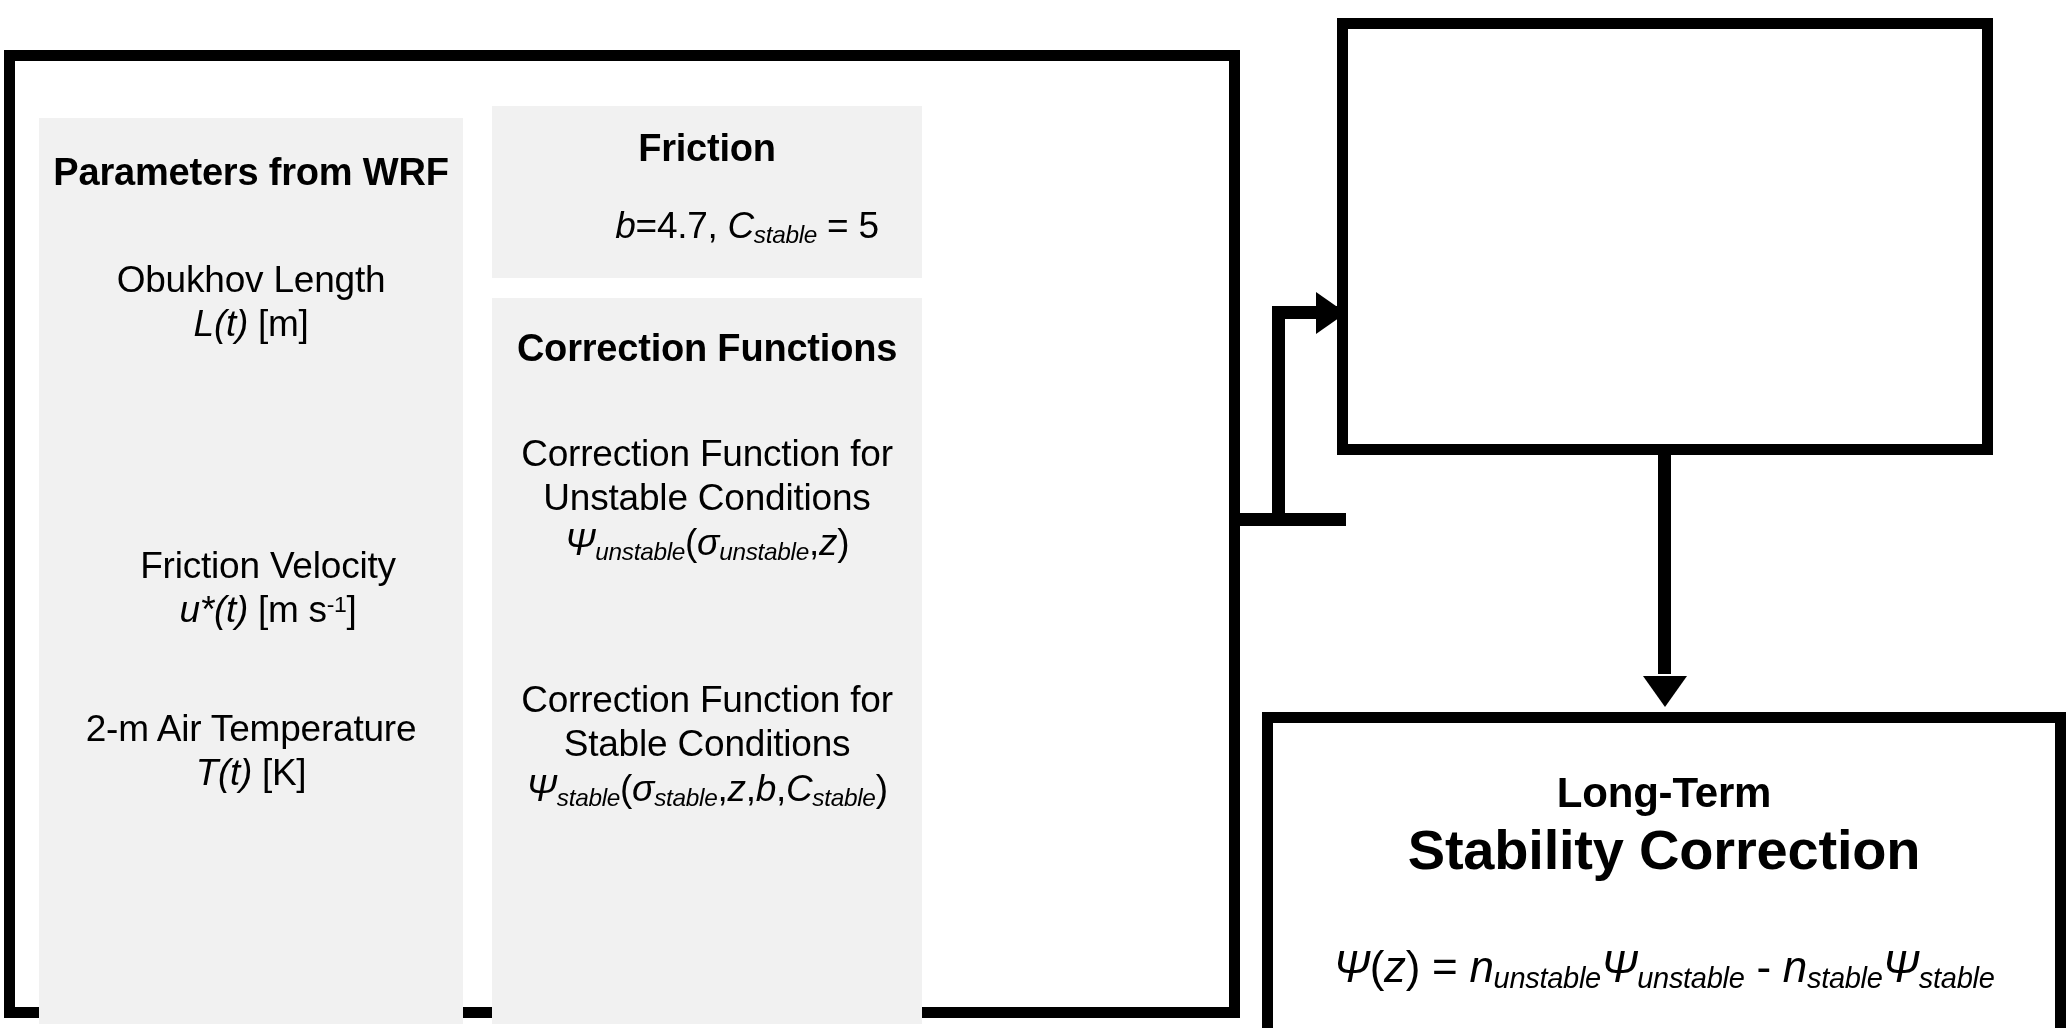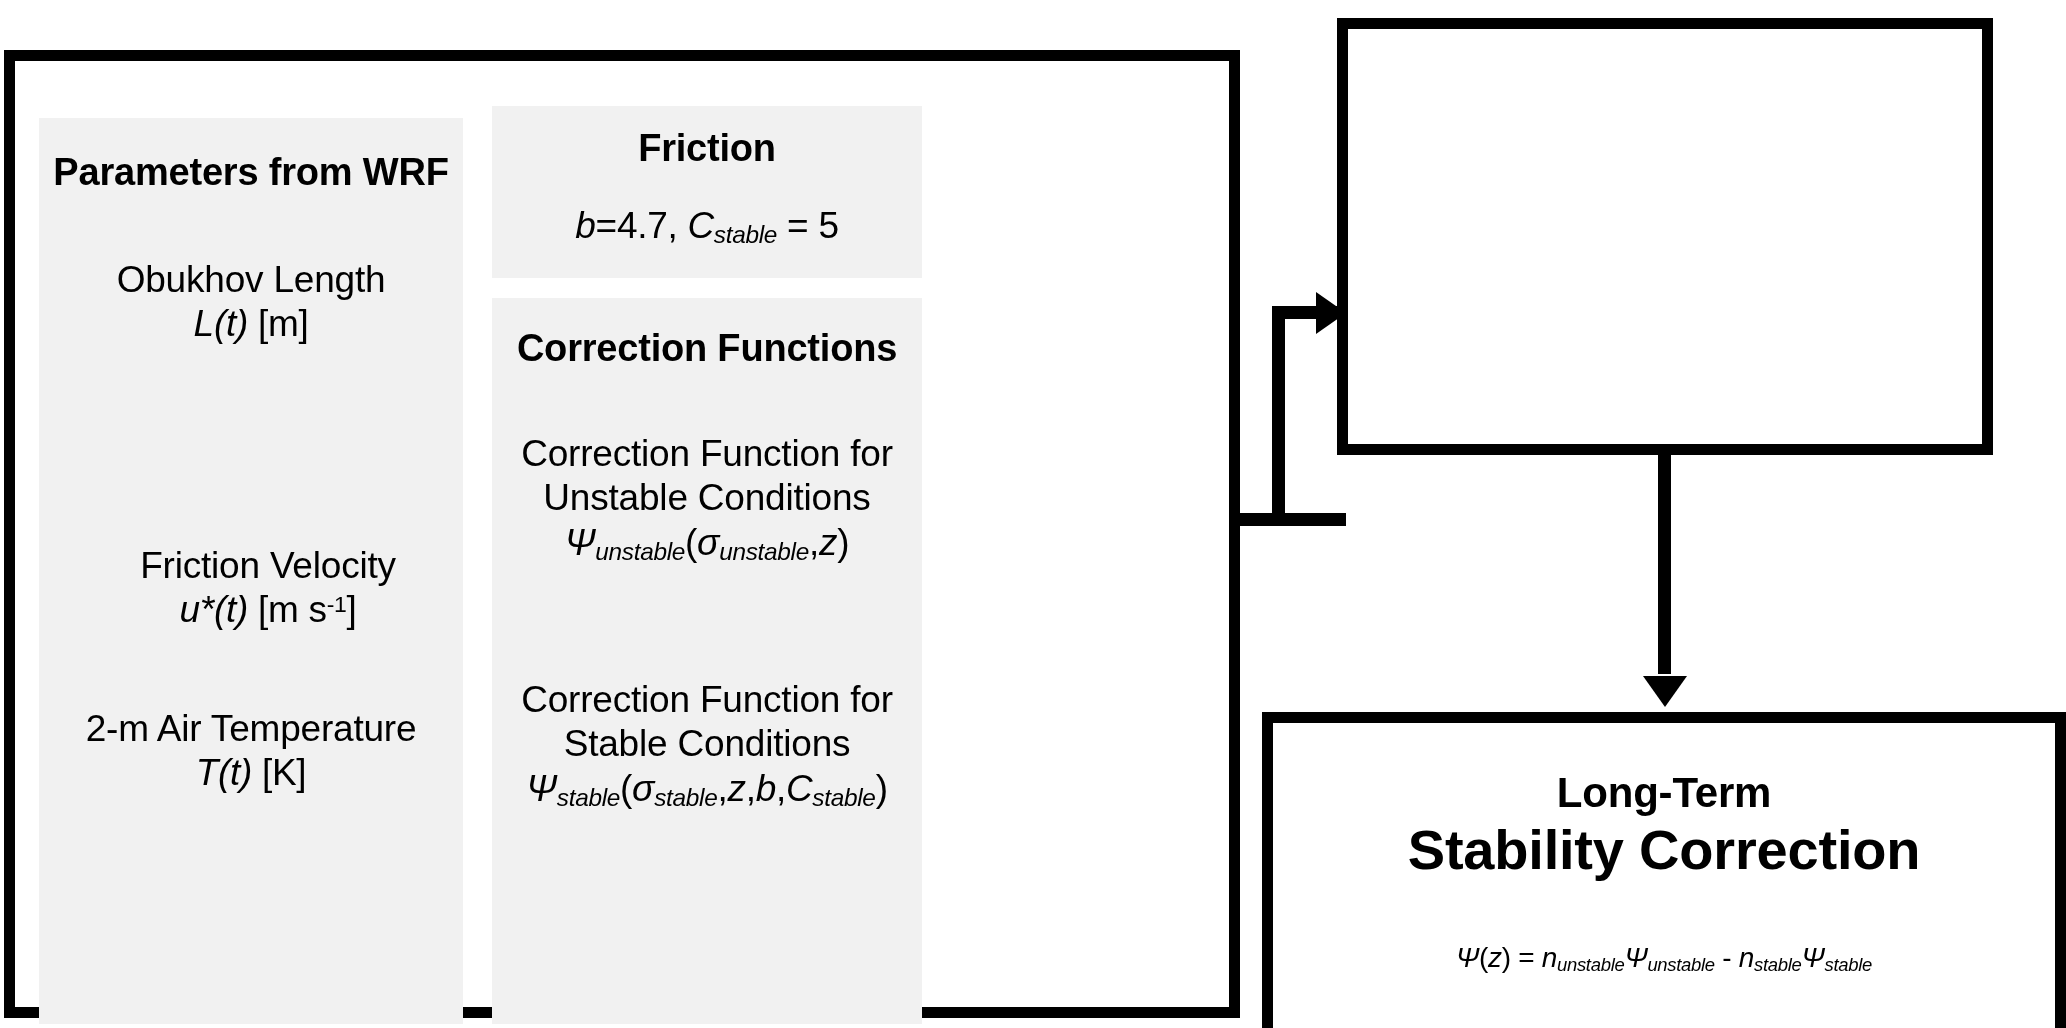--- a/index.html
+++ b/index.html
@@ -122,21 +122,21 @@
       <div class="param-item" style="top:569px;margin-top:20px;">
         <div class="body-line">2-m Air Temperature</div>
         <div class="formula">
           <span>T(t)</span><span class="up"> [K]</span>
         </div>
       </div>
     </div>
 
     <div class="panel" id="panel-constants">
       <div class="row heading" style="top:20px;">Friction</div>
-      <div class="row formula" style="top:98px;">
+      <div class="row formula" style="top:98px;padding-left:40px;">
         <span>b</span><span class="up">=4.7, </span><span>C</span><sub>stable</sub><span class="up"> = 5</span>
       </div>
     </div>
 
     <div class="panel" id="panel-corr">
       <div class="row heading" style="top:28px;">Correction Functions</div>
 
       <div class="row" style="top:134px;">
         <div class="body-line">Correction Function for</div>
         <div class="body-line">Unstable Conditions</div>
@@ -155,21 +155,21 @@
     </div>
   </div>
 
   <div class="outer-box" id="intermed-box">
     
   </div>
 
   <div class="outer-box" id="output-box">
     <div class="row heading" style="top:46px; font-size:42px;">Long-Term</div>
     <div class="row heading" style="top:95px; font-size:56px;">Stability Correction</div>
-    <div class="row formula" style="top:218px; font-size:28px;">
+    <div class="row formula" style="top:218px; font-size:44px;">
       Ψ<span class="up">(</span>z<span class="up">) = </span>n<sub>unstable</sub>Ψ<sub>unstable</sub><span class="up"> - </span>n<sub>stable</sub>Ψ<sub>stable</sub>
     </div>
   </div>
 
   <div class="seg" style="left:1236px; top:497px; width:110px; height:13px;"></div>
   <div class="seg" style="left:1272px; top:290px; width:13px; height:215px;"></div>
   <div class="seg" style="left:1272px; top:290px; width:72px; height:13px;"></div>
   <div class="arrowhead-right" style="left:1316px; top:276px;"></div>
 
   <div class="seg" style="left:1658px; top:430px; width:13px; height:228px;"></div>

